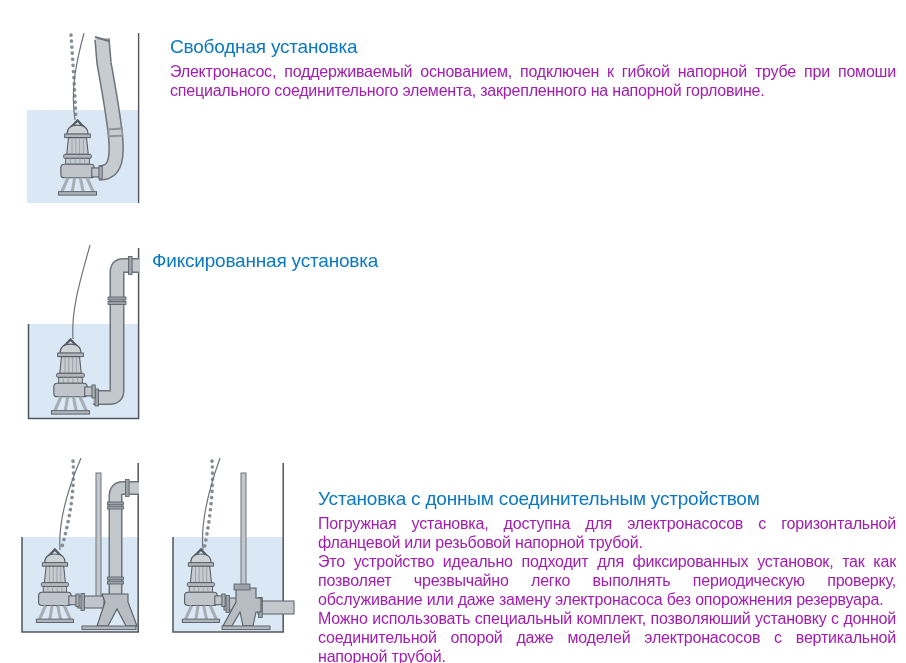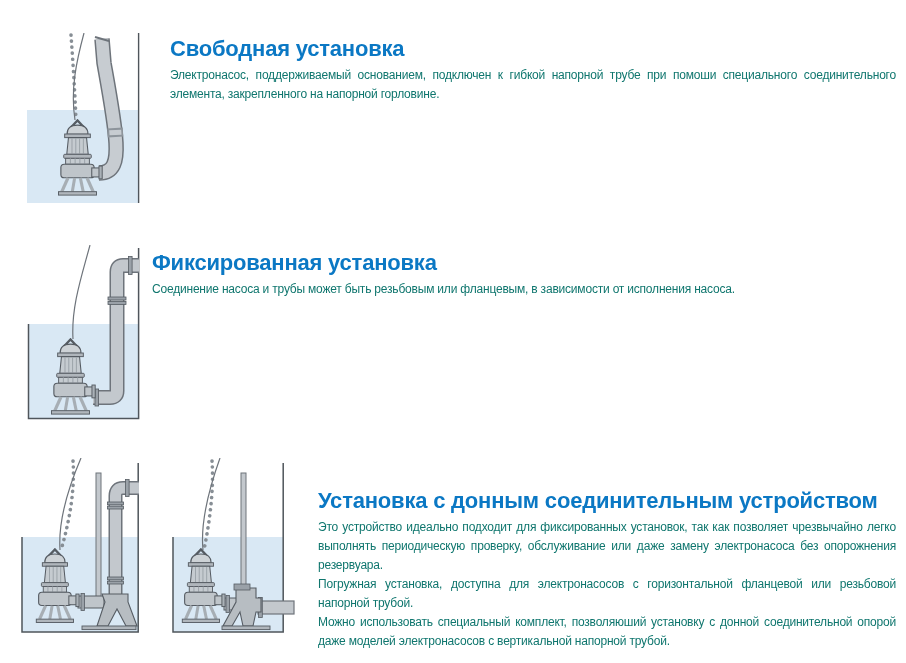--- a/index.html
+++ b/index.html
@@ -3,25 +3,25 @@
 <meta charset="utf-8">
 <style>
   * { margin:0; padding:0; box-sizing:border-box; }
   html,body { background:#ffffff; }
   .page {
     position:relative; width:906px; height:663px; background:#ffffff;
     font-family:"Liberation Sans", sans-serif; overflow:hidden;
   }
   .text-block { position:absolute; }
   .sec-title {
-    color:#0b78c4; font-weight:bold; font-size:22px; letter-spacing:-0.2px;
+    color:#0b78c4; font-weight:normal; font-size:19px; letter-spacing:-0.2px;
     margin-bottom:4px;
   }
   .sec-body p {
-    color:#0f766e; font-size:12px; line-height:19px; letter-spacing:-0.2px;
+    color:#a21caf; font-size:16px; line-height:19px; letter-spacing:-0.2px;
     text-align:justify;
   }
   .fig { position:absolute; }
   svg { display:block; }
 </style>
 </head>
 <body>
 
 <div class="page">
 
@@ -142,26 +142,25 @@
   <div class="text-block" style="left:170px; top:36px; width:726px;">
     <div class="sec-title">Свободная установка</div>
     <div class="sec-body">
       <p>Электронасос, поддерживаемый основанием, подключен к гибкой напорной трубе при помоши специального соединительного элемента, закрепленного на напорной горловине.</p>
     </div>
   </div>
 
   <div class="text-block" style="left:152px; top:250px; width:726px;">
     <div class="sec-title">Фиксированная установка</div>
     <div class="sec-body">
-      <p>Соединение насоса и трубы может быть резьбовым или фланцевым, в зависимости от исполнения насоса.</p>
     </div>
   </div>
 
   <div class="text-block" style="left:318px; top:488px; width:578px;">
     <div class="sec-title">Установка с донным соединительным устройством</div>
     <div class="sec-body">
+      <p>Погружная установка, доступна для электронасосов с горизонтальной фланцевой или резьбовой напорной трубой.</p>
       <p>Это устройство идеально подходит для фиксированных установок, так как позволяет чрезвычайно легко выполнять периодическую проверку, обслуживание или даже замену электронасоса без опорожнения резервуара.</p>
-      <p>Погружная установка, доступна для электронасосов с горизонтальной фланцевой или резьбовой напорной трубой.</p>
       <p>Можно использовать специальный комплект, позволяюший установку с донной соединительной опорой даже моделей электронасосов с вертикальной напорной трубой.</p>
     </div>
   </div>
 
 </div>
 
 </body></html>

